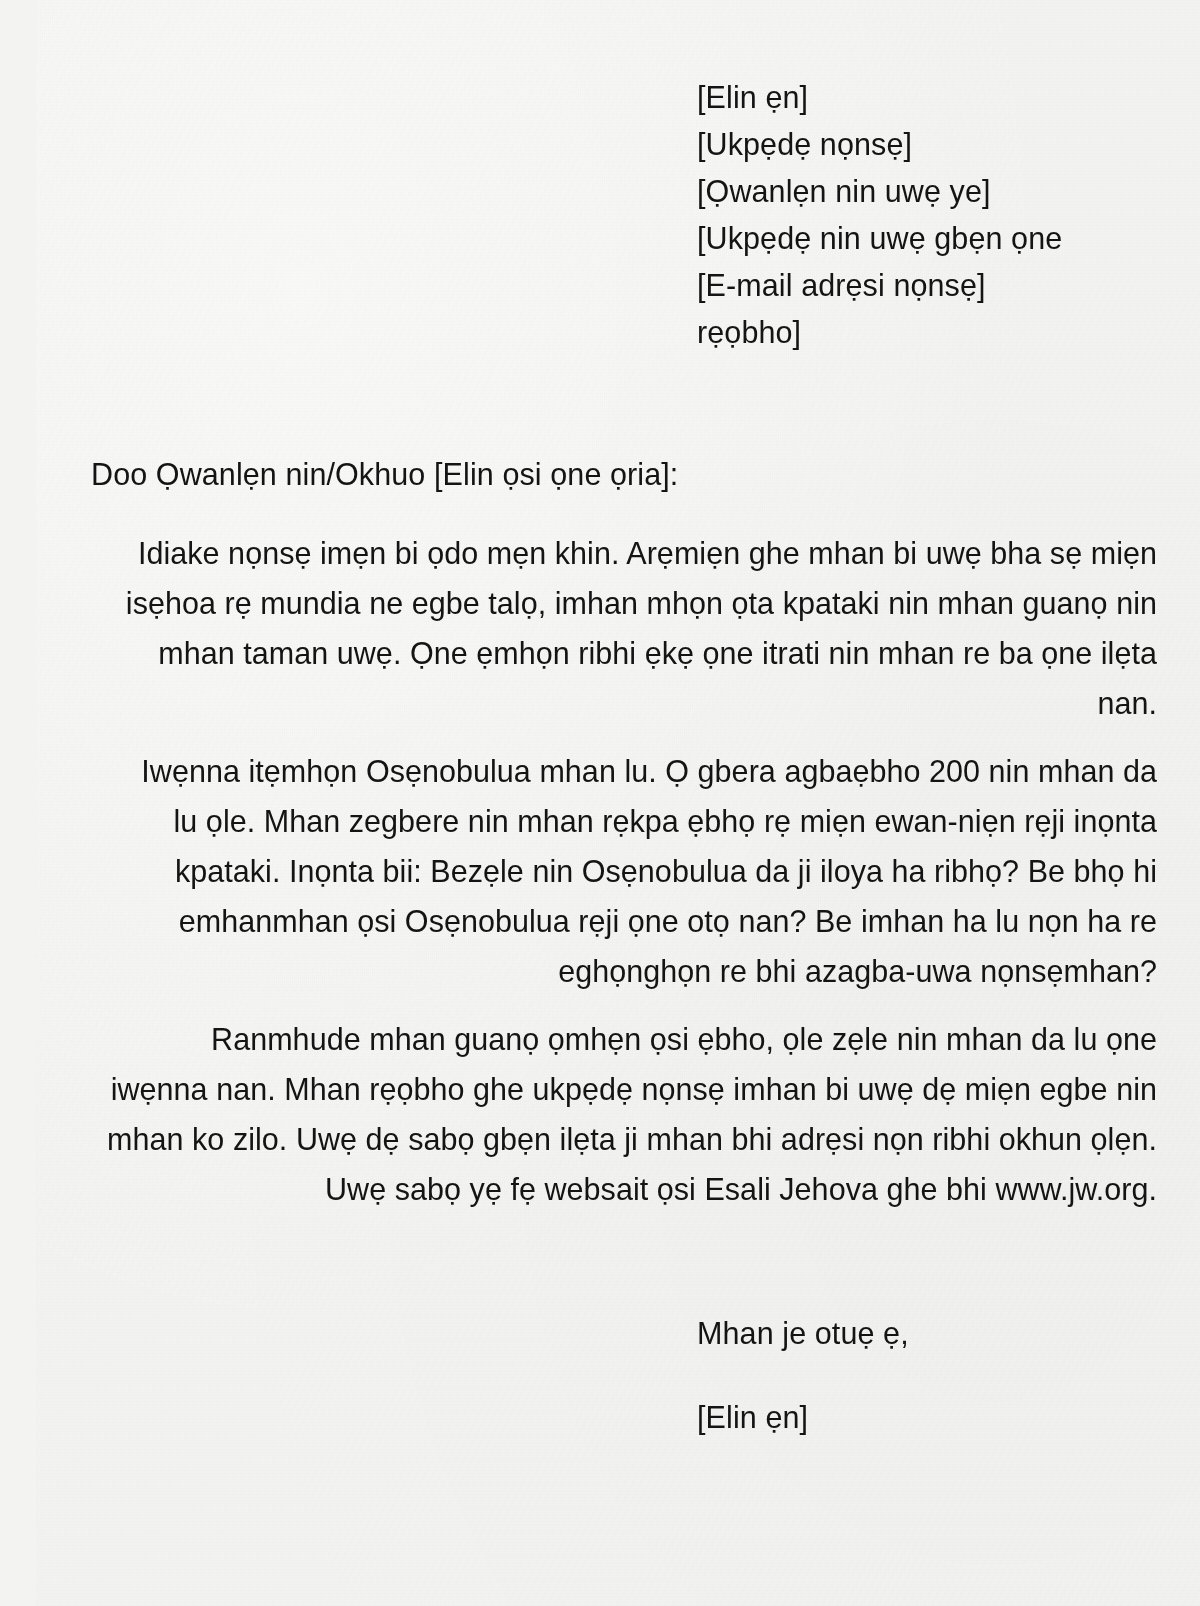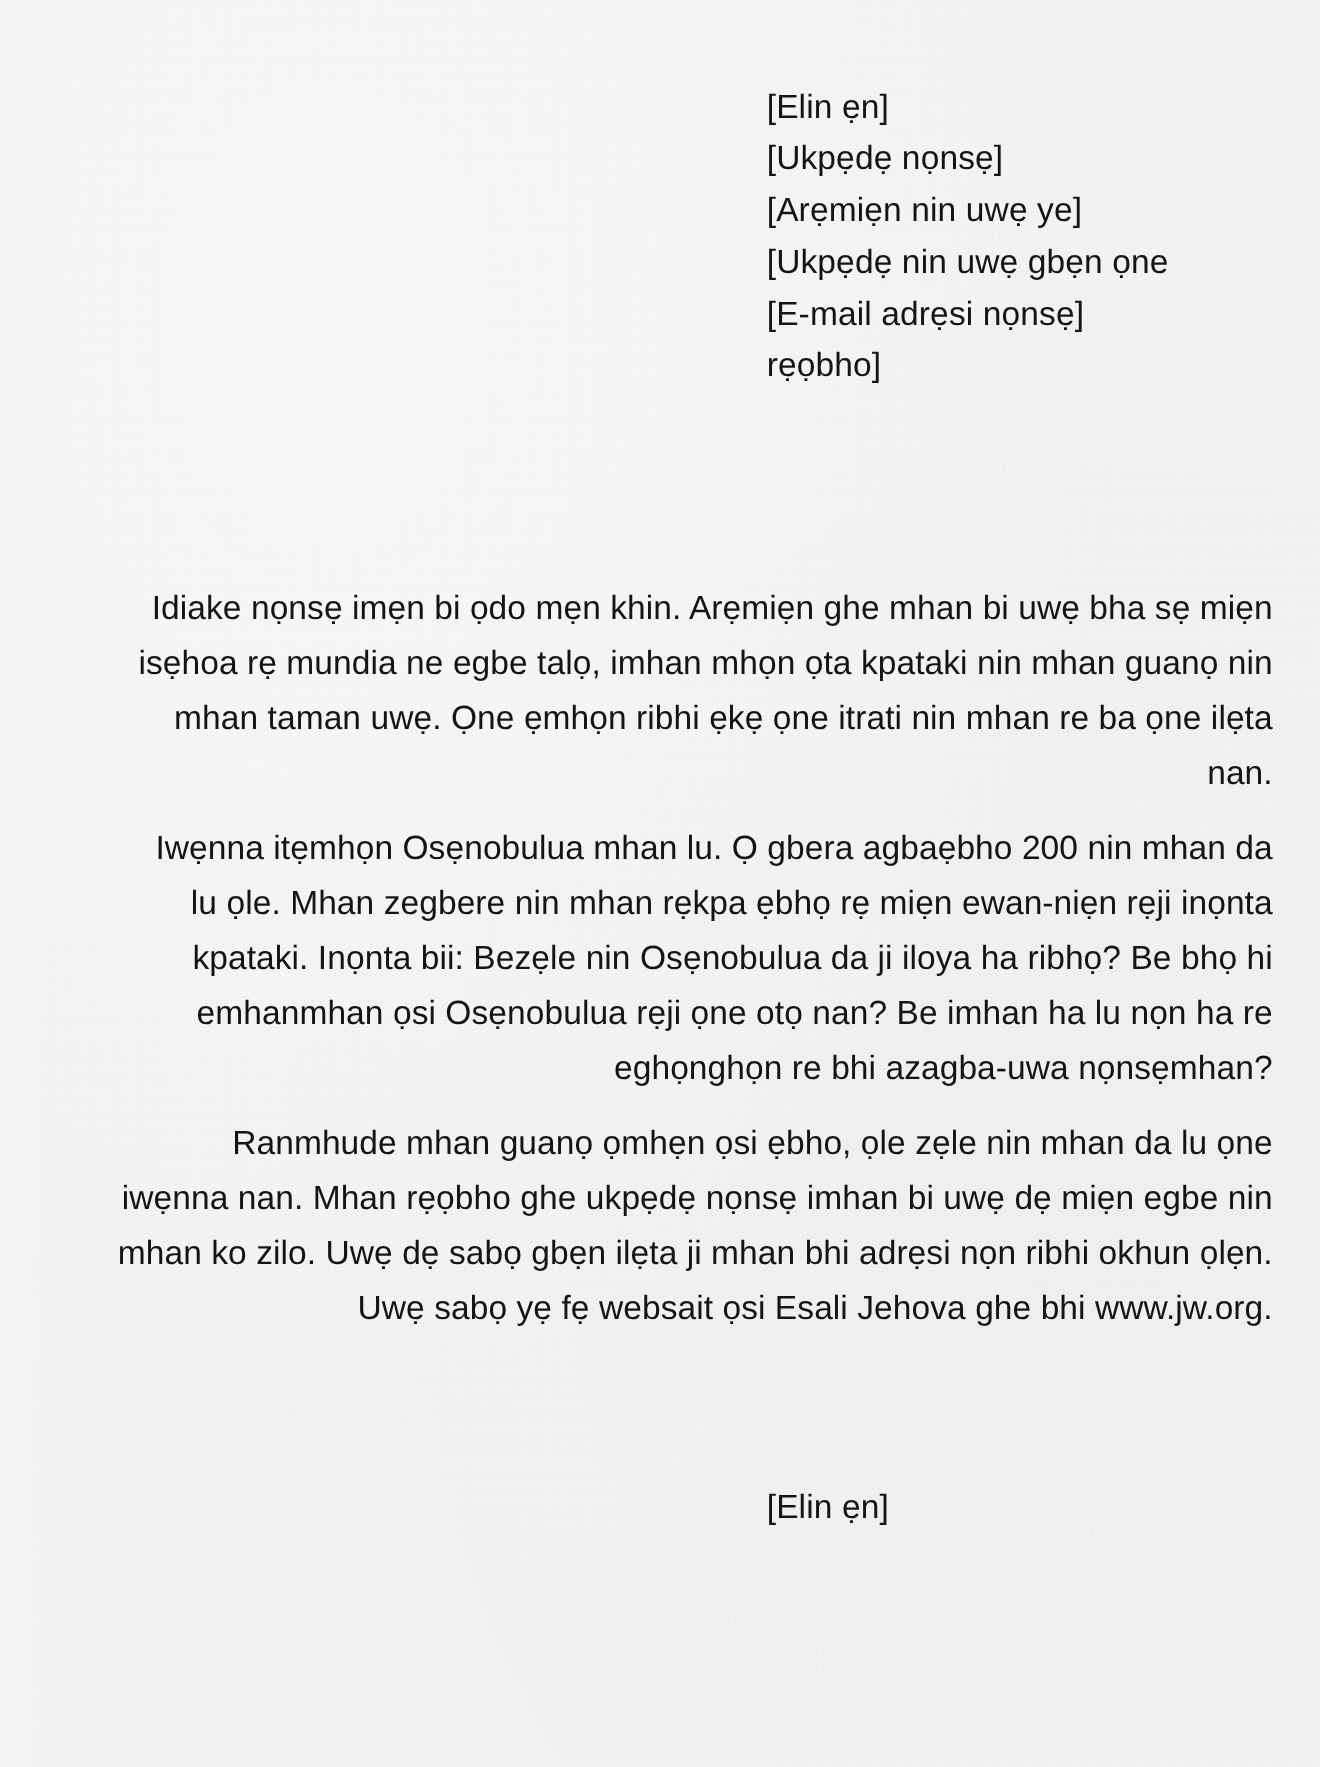--- a/index.html
+++ b/index.html
@@ -96,29 +96,31 @@
 </style>
 </head>
 <body>
 
 <div class="page">
   <div class="paper-grain"></div>
 
   <div class="letterhead">
     <div class="lh-line">[Elin ẹn]</div>
     <div class="lh-line">[Ukpẹdẹ nọnsẹ]</div>
-    <div class="lh-line">[Arẹmiẹn nin uwẹ ye]</div>
+    <div class="lh-line">[Ọwanlẹn nin uwẹ ye]</div>
     <div class="lh-line">[Ukpẹdẹ nin uwẹ gbẹn ọne</div>
     <div class="lh-line">[E-mail adrẹsi nọnsẹ]</div>
     <div class="lh-line">rẹọbho]</div>
   </div>
 
+  <div class="salutation">Doo Ọwanlẹn nin/Okhuo [Elin ọsi ọne ọria]:</div>
 
   <div class="body-block">
     <p style="text-indent: 40px;">Idiake nọnsẹ imẹn bi ọdo mẹn khin. Arẹmiẹn ghe mhan bi uwẹ bha sẹ miẹn isẹhoa rẹ mundia ne egbe talọ, imhan mhọn ọta kpataki nin mhan guanọ nin mhan taman uwẹ. Ọne ẹmhọn ribhi ẹkẹ ọne itrati nin mhan re ba ọne ilẹta nan.</p>
     <p style="text-indent: 40px;">Iwẹnna itẹmhọn Osẹnobulua mhan lu. Ọ gbera agbaẹbho 200 nin mhan da lu ọle. Mhan zegbere nin mhan rẹkpa ẹbhọ rẹ miẹn ewan-niẹn rẹji inọnta kpataki. Inọnta bii: Bezẹle nin Osẹnobulua da ji iloya ha ribhọ? Be bhọ hi emhanmhan ọsi Osẹnobulua rẹji ọne otọ nan? Be imhan ha lu nọn ha re eghọnghọn re bhi azagba-uwa nọnsẹmhan?</p>
     <p style="text-indent: 40px;">Ranmhude mhan guanọ ọmhẹn ọsi ẹbho, ọle zẹle nin mhan da lu ọne iwẹnna nan. Mhan rẹọbho ghe ukpẹdẹ nọnsẹ imhan bi uwẹ dẹ miẹn egbe nin mhan ko zilo. Uwẹ dẹ sabọ gbẹn ilẹta ji mhan bhi adrẹsi nọn ribhi okhun ọlẹn. Uwẹ sabọ yẹ fẹ websait ọsi Esali Jehova ghe bhi www.jw.org.</p>
   </div>
 
   <div class="closing">
+    <div class="close-line">Mhan je otuẹ ẹ,</div>
     <div class="signature-name">[Elin ẹn]</div>
   </div>
 </div>
 
 </body></html>

